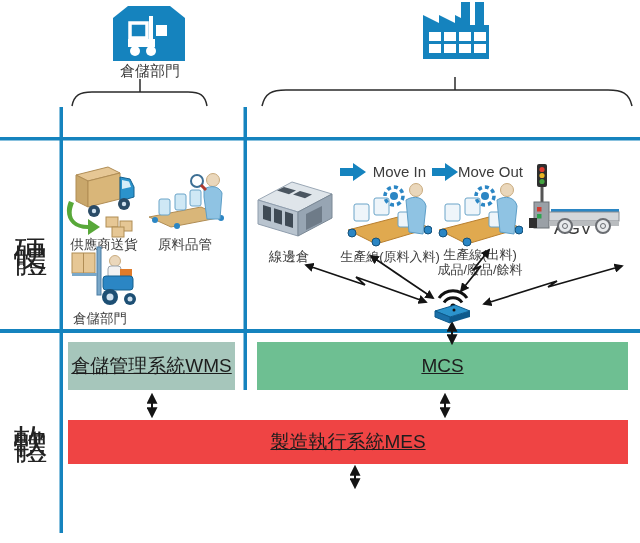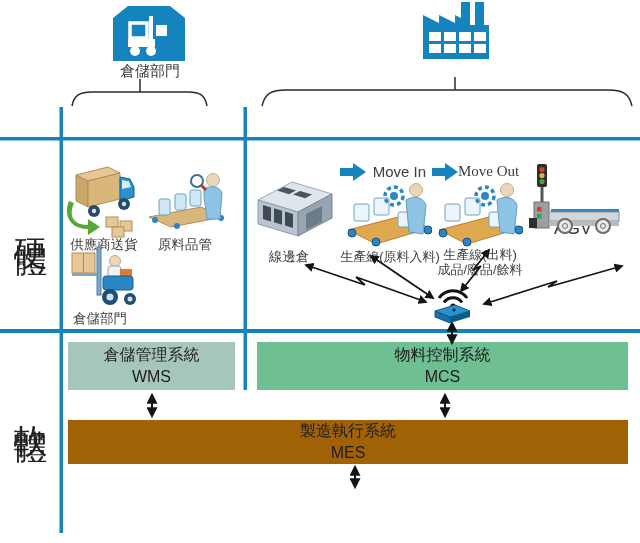--- a/index.html
+++ b/index.html
@@ -4,22 +4,22 @@
 <style>
   html,body{margin:0;padding:0;background:#ffffff;}
   #canvas{position:relative;width:640px;height:543px;background:#ffffff;overflow:hidden;
           font-family:"Liberation Sans","DejaVu Sans",sans-serif;color:#333;padding-left:14px;}
   .lbl{position:absolute;text-align:center;color:#3c3c3c;line-height:1.15;}
   .dept-lbl{font-size:15px;}
   .hw-lbl{font-size:13.5px;}
   .hw-lbl-sm{font-size:13px;line-height:15px;}
   .section-lbl{position:absolute;writing-mode:vertical-rl;text-orientation:upright;
                font-size:34px;color:#222;letter-spacing:6px;line-height:1;}
-  .swbox{position:absolute;display:flex;flex-direction:column;align-items:center;
-         justify-content:center;font-size:16px;line-height:22px;color:#1d1d1d;z-index:2;}
+  .swbox{position:absolute;display:flex;flex-direction:row;align-items:center;
+         justify-content:center;font-size:19px;line-height:22px;color:#1d1d1d;z-index:2;text-decoration:underline;}
   .overlay{position:absolute;left:0;top:0;z-index:3;pointer-events:none;}
   .icon{position:absolute;z-index:4;}
 </style>
 </head>
 <body>
 
 <div id="canvas">
 
   <svg class="overlay" width="640" height="543">
     <defs>
@@ -167,21 +167,21 @@
     <circle cx="48" cy="18" r="9" fill="none" stroke="#2b86c4" stroke-width="3.5" stroke-dasharray="4 3"></circle>
     <circle cx="48" cy="18" r="4" fill="#2b86c4"></circle>
     <circle cx="70" cy="12" r="6.5" fill="#ead7bb" stroke="#c9ab7e"></circle>
     <path d="M60,22 C68,17 78,19 80,28 L77,56 L63,54 Z" fill="#8fc3e3" stroke="#5d9ec7"></path>
   </svg>
   <div class="lbl hw-lbl-sm" style="left:330px;top:249px;width:120px;">生產線(原料入料)</div>
 
   <svg class="icon" style="left:432px;top:163px;" width="26" height="18" viewBox="0 0 26 18">
     <path d="M0,5 H13 V0 L26,9 L13,18 V13 H0 Z" fill="#1583be"></path>
   </svg>
-  <div class="lbl" style="left:458px;top:163px;width:70px;font-size:15px;text-align:left;font-family:Liberation Serif, serif;">Move Out</div>
+  <div class="lbl" style="left:458px;top:163px;width:70px;font-size:15px;text-align:left;">Move Out</div>
 
   <svg class="icon" style="left:437px;top:178px;" width="86" height="72" viewBox="0 0 86 72">
     <path d="M2,52 L56,38 L84,50 L30,66 Z" fill="#e0a94f" stroke="#b97f2e"></path>
     <circle cx="6" cy="55" r="4" fill="#2b86c4" stroke="#14507a"></circle>
     <circle cx="30" cy="64" r="4" fill="#2b86c4" stroke="#14507a"></circle>
     <circle cx="82" cy="52" r="4" fill="#2b86c4" stroke="#14507a"></circle>
     <rect x="8" y="26" width="15" height="17" rx="2" fill="#eef5fa" stroke="#6aa4c8"></rect>
     <rect x="28" y="20" width="15" height="17" rx="2" fill="#eef5fa" stroke="#6aa4c8"></rect>
     <rect x="52" y="34" width="13" height="15" rx="2" fill="#eef5fa" stroke="#6aa4c8"></rect>
     <circle cx="48" cy="18" r="9" fill="none" stroke="#2b86c4" stroke-width="3.5" stroke-dasharray="4 3"></circle>
@@ -221,23 +221,22 @@
     <path d="M20,35 L40,29 V35 L20,41 Z" fill="#0d5a8c"></path>
     <circle cx="24" cy="28" r="1.5" fill="#111"></circle>
   </svg>
 
   <div class="swbox" style="left:68px;top:342px;width:167px;height:48px;background:#a6c6bb;">
     <div>倉儲管理系統</div>
     <div>WMS</div>
   </div>
 
   <div class="swbox" style="left:257px;top:342px;width:371px;height:48px;background:#6ebf92;">
-    <div>物料控制系統</div>
     <div>MCS</div>
   </div>
 
-  <div class="swbox" style="left:68px;top:420px;width:560px;height:44px;background:#a16207;">
+  <div class="swbox" style="left:68px;top:420px;width:560px;height:44px;background:#ef4444;">
     <div>製造執行系統</div>
     <div>MES</div>
   </div>
 
 
 </div>
 
 </body></html>

